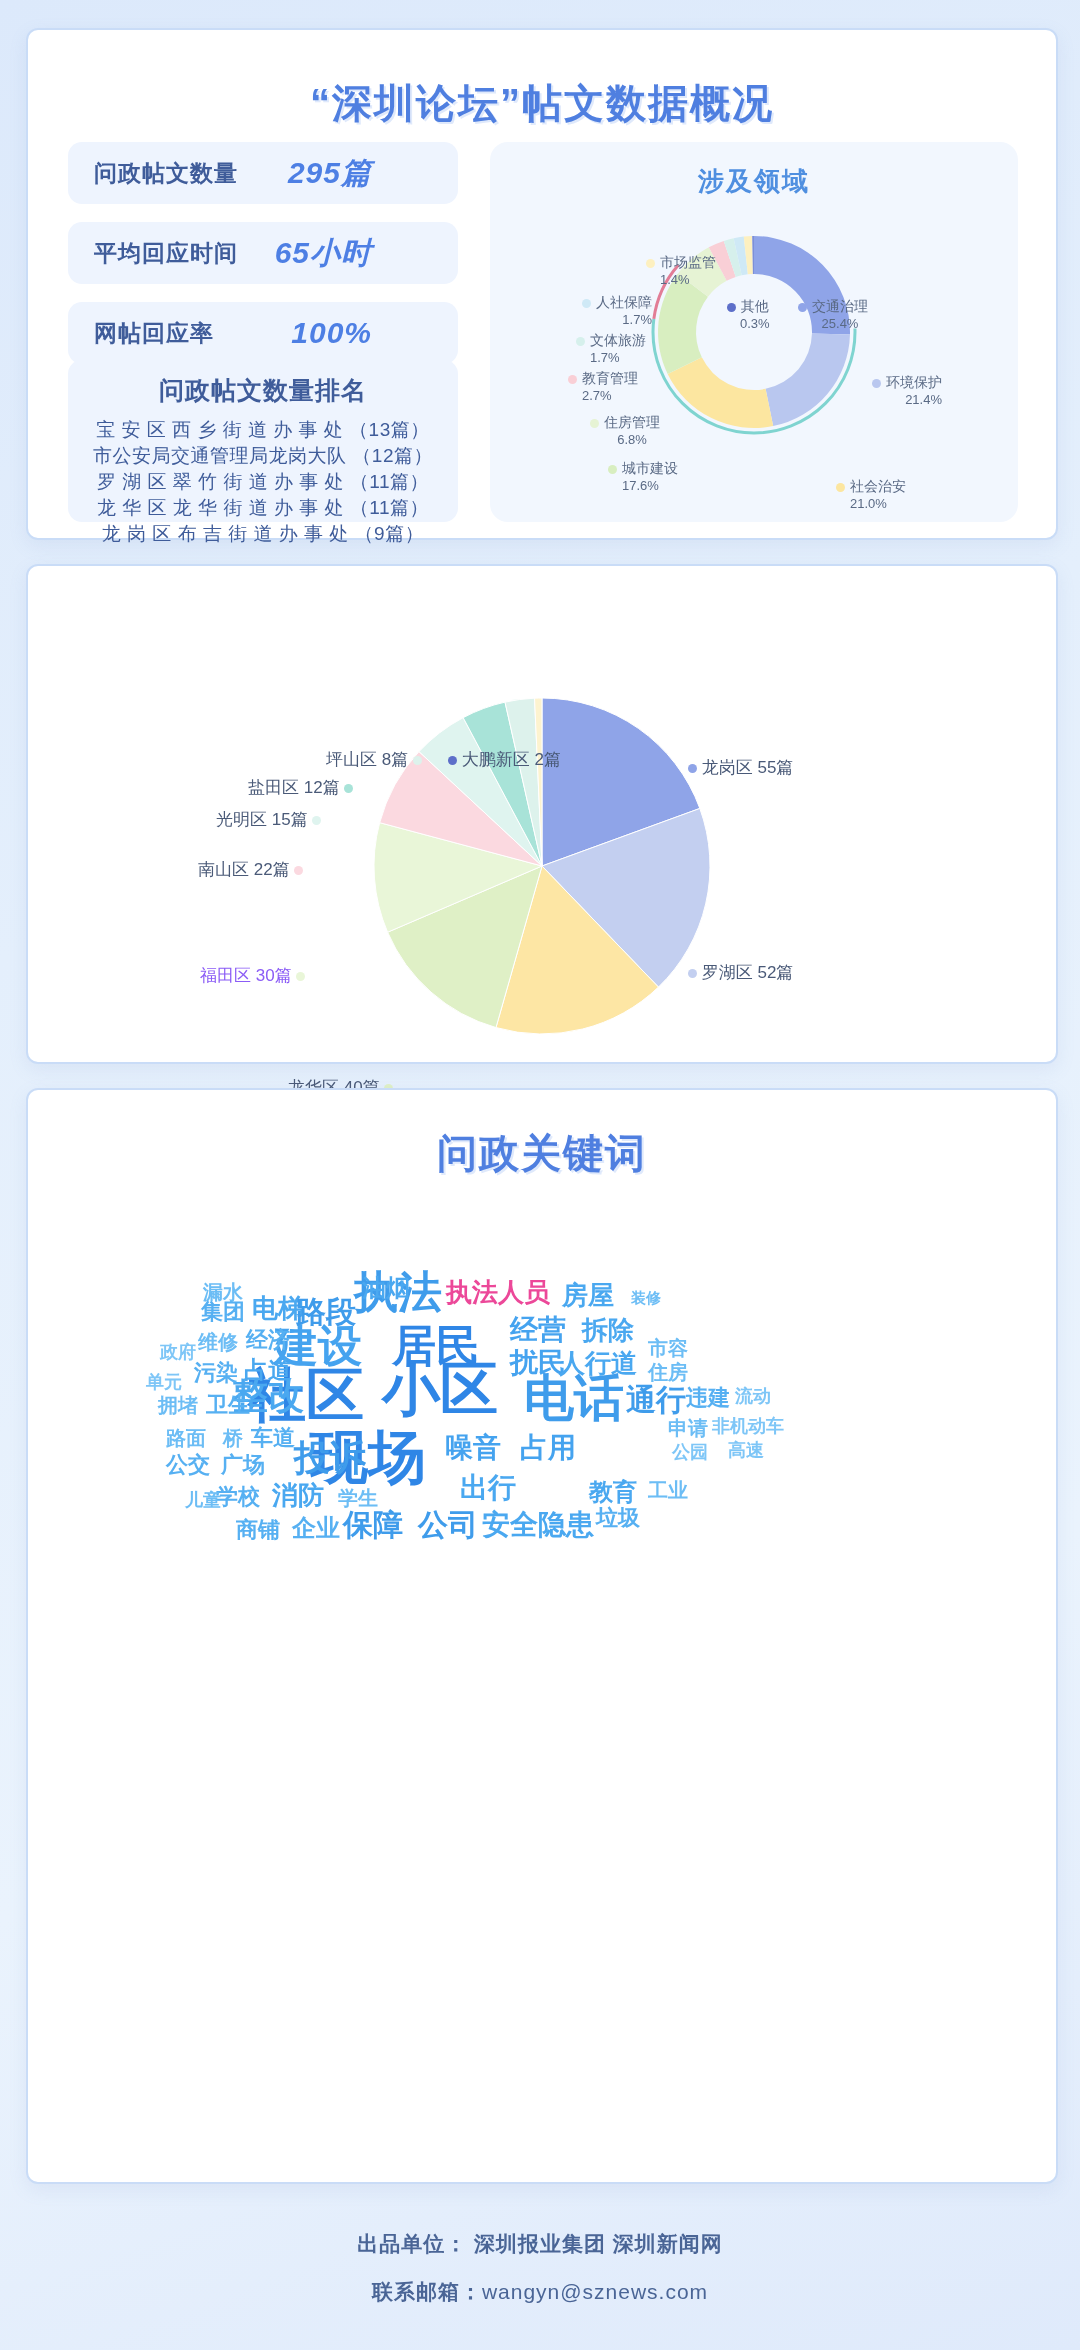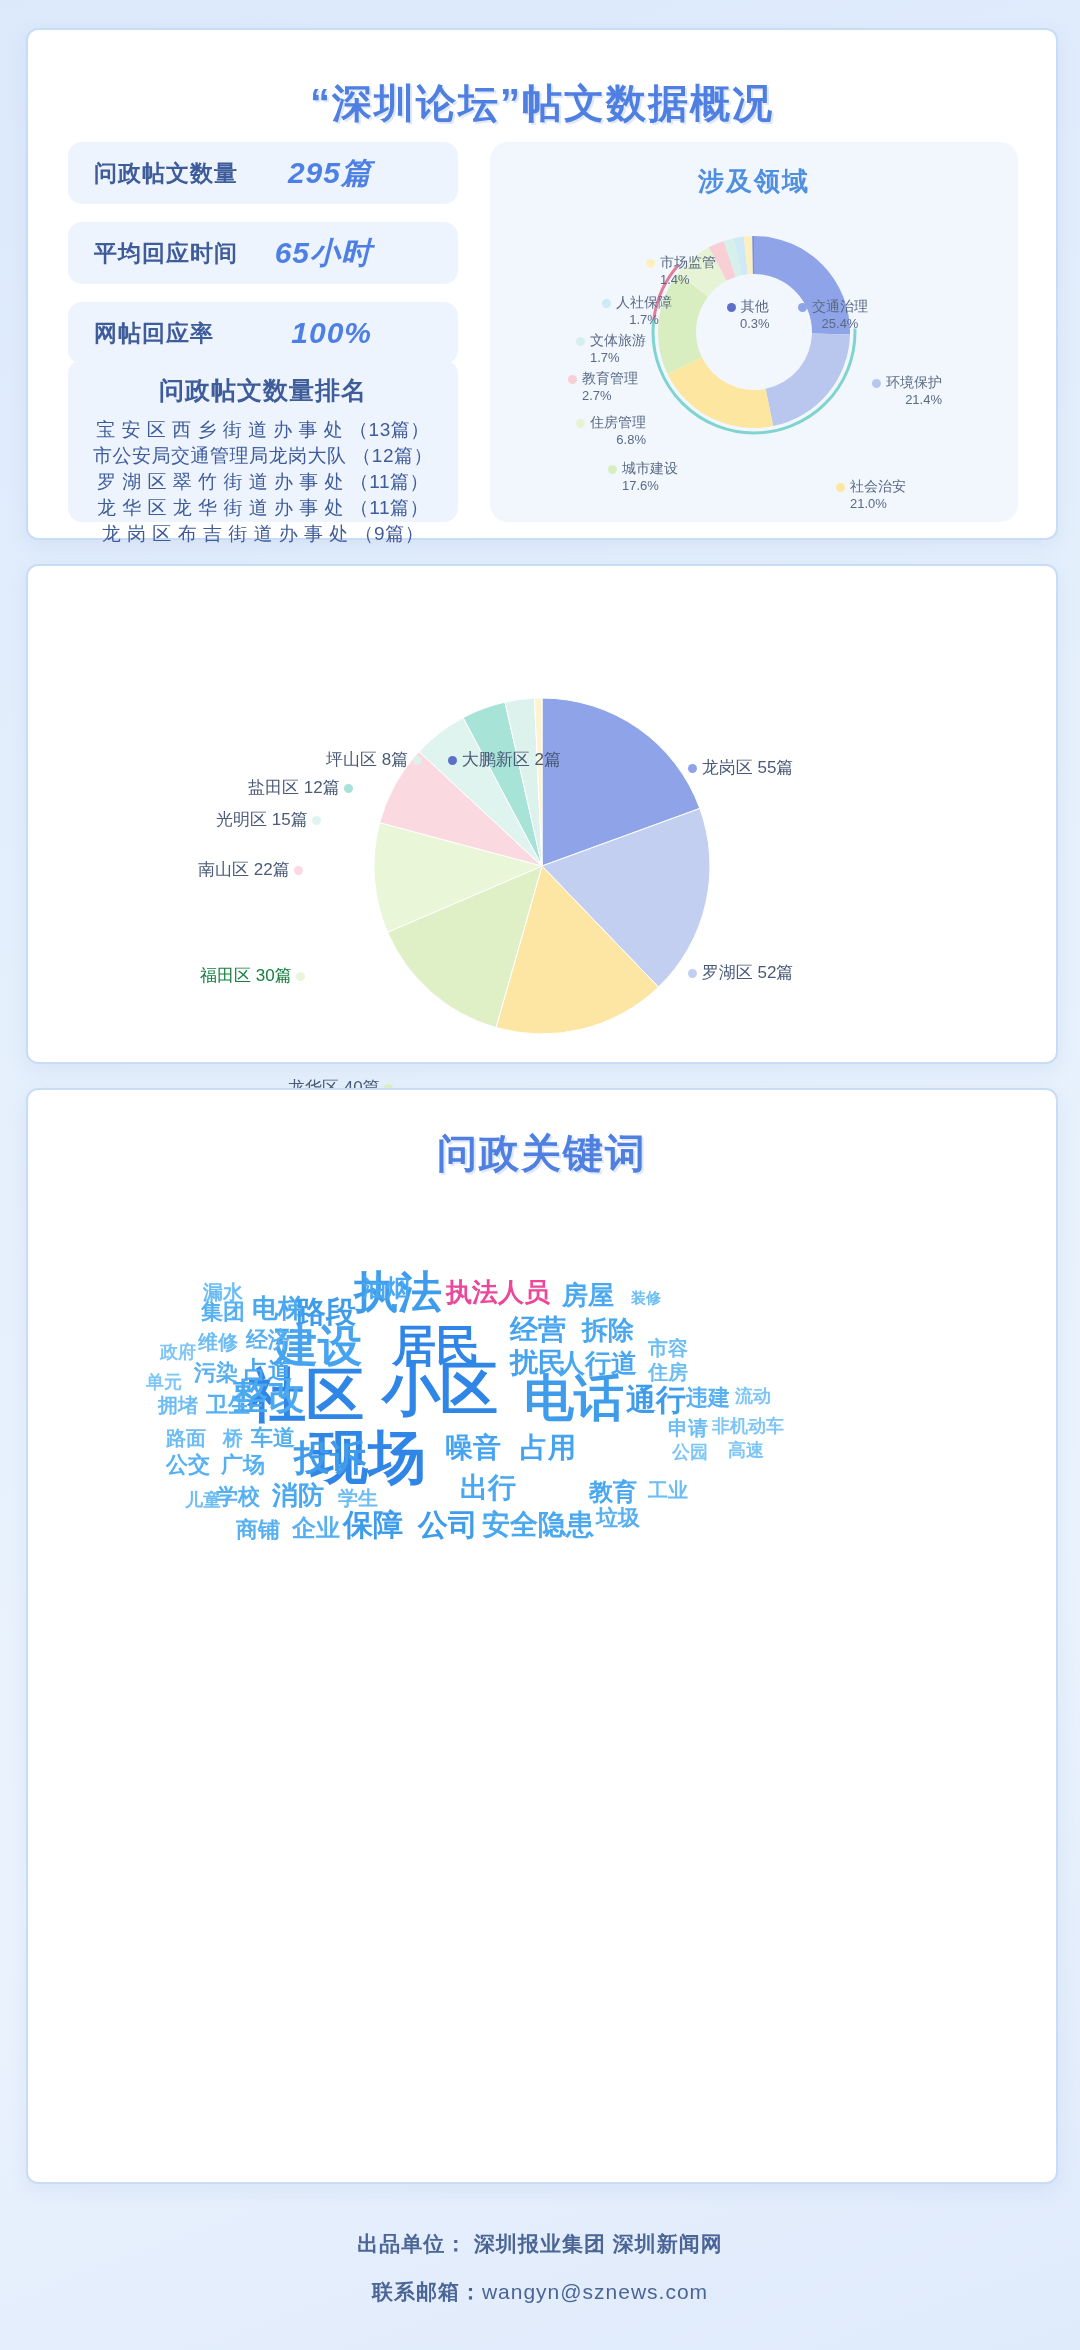--- a/index.html
+++ b/index.html
@@ -140,24 +140,24 @@
           <path d="M 262.19054978732083 44.01705417144234 A 96 96 0 0 1 264 44 L 264 82 A 58 58 0 0 0 262.90679049650635 82.01030356191308 Z" fill="#7c8fd8"></path>
           <circle cx="264" cy="140" r="101" fill="none" stroke="#7fd4d0" stroke-width="3" stroke-dasharray="330 300"></circle>
           <circle cx="264" cy="140" r="101" fill="none" stroke="#e27d96" stroke-width="3" stroke-dasharray="60 580" stroke-dashoffset="-330"></circle>
         </svg>
       <div id="donut-labels">
           <div class="lbl" style="left: 236px; top: 156px; text-align: center;"><span class="dot" style="background:#5d6fc9;margin-right:5px"></span><span class="nm">其他</span><br><span class="pc" style="margin-left:14px">0.3%</span></div>
           <div class="lbl" style="left: 308px; top: 156px; text-align: center;"><span class="dot" style="background:#8fa4e8;margin-right:5px"></span><span class="nm">交通治理</span><br><span class="pc" style="margin-left:14px">25.4%</span></div>
           <div class="lbl" style="left: 382px; top: 232px; text-align: right;"><span class="dot" style="background:#b9c7ef;margin-right:5px"></span><span class="nm">环境保护</span><br><span class="pc" style="margin-left:14px">21.4%</span></div>
           <div class="lbl" style="left: 346px; top: 336px; text-align: left;"><span class="dot" style="background:#fce6a0;margin-right:5px"></span><span class="nm">社会治安</span><br><span class="pc" style="margin-left:14px">21.0%</span></div>
           <div class="lbl" style="left: 118px; top: 318px; text-align: left;"><span class="dot" style="background:#d8eec0;margin-right:5px"></span><span class="nm">城市建设</span><br><span class="pc" style="margin-left:14px">17.6%</span></div>
-          <div class="lbl" style="left: 86px; top: 272px; text-align: right;"><span class="dot" style="background:#e6f3d4;margin-right:5px"></span><span class="nm">住房管理</span><br><span class="pc" style="margin-left:14px">6.8%</span></div>
+          <div class="lbl" style="left: 100px; top: 272px; text-align: center;"><span class="dot" style="background:#e6f3d4;margin-right:5px"></span><span class="nm">住房管理</span><br><span class="pc" style="margin-left:14px">6.8%</span></div>
           <div class="lbl" style="left: 78px; top: 228px; text-align: left;"><span class="dot" style="background:#f9cfd6;margin-right:5px"></span><span class="nm">教育管理</span><br><span class="pc" style="margin-left:14px">2.7%</span></div>
           <div class="lbl" style="left: 86px; top: 190px; text-align: left;"><span class="dot" style="background:#d6f0ec;margin-right:5px"></span><span class="nm">文体旅游</span><br><span class="pc" style="margin-left:14px">1.7%</span></div>
-          <div class="lbl" style="left: 112px; top: 152px; text-align: center;"><span class="dot" style="background:#cfe9f6;margin-right:5px"></span><span class="nm">人社保障</span><br><span class="pc" style="margin-left:14px">1.7%</span></div>
+          <div class="lbl" style="left: 92px; top: 152px; text-align: right;"><span class="dot" style="background:#cfe9f6;margin-right:5px"></span><span class="nm">人社保障</span><br><span class="pc" style="margin-left:14px">1.7%</span></div>
           <div class="lbl" style="left: 156px; top: 112px; text-align: left;"><span class="dot" style="background:#fdf0c0;margin-right:5px"></span><span class="nm">市场监管</span><br><span class="pc" style="margin-left:14px">1.4%</span></div>
         </div>
     </div>
   </div>
 
   <div class="card" id="card2">
     <svg id="pie-svg" width="1028" height="390" style="position:absolute;left:0;top:100px;">
         <path d="M 514 200 L 514 32 A 168 168 0 0 1 671.8328936838449 142.44326562960572 Z" fill="#8fa4e8" stroke="#ffffff" stroke-width="1"></path>
         <path d="M 514 200 L 671.8328936838449 142.44326562960572 A 168 168 0 0 1 630.4638813793396 321.0791655655882 Z" fill="#c3cff0" stroke="#ffffff" stroke-width="1"></path>
         <path d="M 514 200 L 630.4638813793396 321.0791655655882 A 168 168 0 0 1 467.97186189708555 361.57168843203635 Z" fill="#fde6a4" stroke="#ffffff" stroke-width="1"></path>
@@ -167,21 +167,21 @@
         <path d="M 514 200 L 390.9984054469287 85.5683272105058 A 168 168 0 0 1 435.1653726085132 51.645352199381875 Z" fill="#dff4ef" stroke="#ffffff" stroke-width="1"></path>
         <path d="M 514 200 L 435.1653726085132 51.645352199381875 A 168 168 0 0 1 477.00620598641535 36.12364659756287 Z" fill="#a8e3d8" stroke="#ffffff" stroke-width="1"></path>
         <path d="M 514 200 L 477.00620598641535 36.12364659756287 A 168 168 0 0 1 506.54255631510443 32.1655978838468 Z" fill="#ddf2ec" stroke="#ffffff" stroke-width="1"></path>
         <path d="M 514 200 L 506.54255631510443 32.1655978838468 A 168 168 0 0 1 514 32 Z" fill="#fdf3cf" stroke="#ffffff" stroke-width="1"></path>
       </svg>
     <div id="pie-labels">
         <div style="position: absolute; left: 660px; top: 190px; font-size: 17px; color: rgb(74, 90, 120); white-space: nowrap;"><span class="dot" style="background:#8fa4e8;"></span> <span>龙岗区 55篇</span></div>
         <div style="position: absolute; left: 660px; top: 395px; font-size: 17px; color: rgb(74, 90, 120); white-space: nowrap;"><span class="dot" style="background:#c3cff0;"></span> <span>罗湖区 52篇</span></div>
         <div style="position: absolute; left: 612px; top: 543px; font-size: 17px; color: rgb(74, 90, 120); white-space: nowrap;"><span class="dot" style="background:#fde6a4;"></span> <span>宝安区 47篇</span></div>
         <div style="position: absolute; left: 260px; top: 510px; font-size: 17px; color: rgb(74, 90, 120); white-space: nowrap;"><span>龙华区 40篇</span> <span class="dot" style="background:#dff0c6;"></span></div>
-        <div style="position: absolute; left: 172px; top: 398px; font-size: 17px; color: #15803d; white-space: nowrap;"><span>福田区 30篇</span> <span class="dot" style="background:#e9f6d8;"></span></div>
+        <div style="position: absolute; left: 172px; top: 398px; font-size: 17px; color: #8b5cf6; white-space: nowrap;"><span>福田区 30篇</span> <span class="dot" style="background:#e9f6d8;"></span></div>
         <div style="position: absolute; left: 170px; top: 292px; font-size: 17px; color: rgb(74, 90, 120); white-space: nowrap;"><span>南山区 22篇</span> <span class="dot" style="background:#fbd9e0;"></span></div>
         <div style="position: absolute; left: 188px; top: 242px; font-size: 17px; color: rgb(74, 90, 120); white-space: nowrap;"><span>光明区 15篇</span> <span class="dot" style="background:#dff4ef;"></span></div>
         <div style="position: absolute; left: 220px; top: 210px; font-size: 17px; color: rgb(74, 90, 120); white-space: nowrap;"><span>盐田区 12篇</span> <span class="dot" style="background:#a8e3d8;"></span></div>
         <div style="position: absolute; left: 298px; top: 182px; font-size: 17px; color: rgb(74, 90, 120); white-space: nowrap;"><span>坪山区 8篇</span> <span class="dot" style="background:#ddf2ec;"></span></div>
         <div style="position: absolute; left: 420px; top: 182px; font-size: 17px; color: rgb(74, 90, 120); white-space: nowrap;"><span class="dot" style="background:#5d6fc9;"></span> <span>大鹏新区 2篇</span></div>
       </div>
   </div>
 
   <div class="card" id="card3">
     <div id="t3">问政关键词</div>

